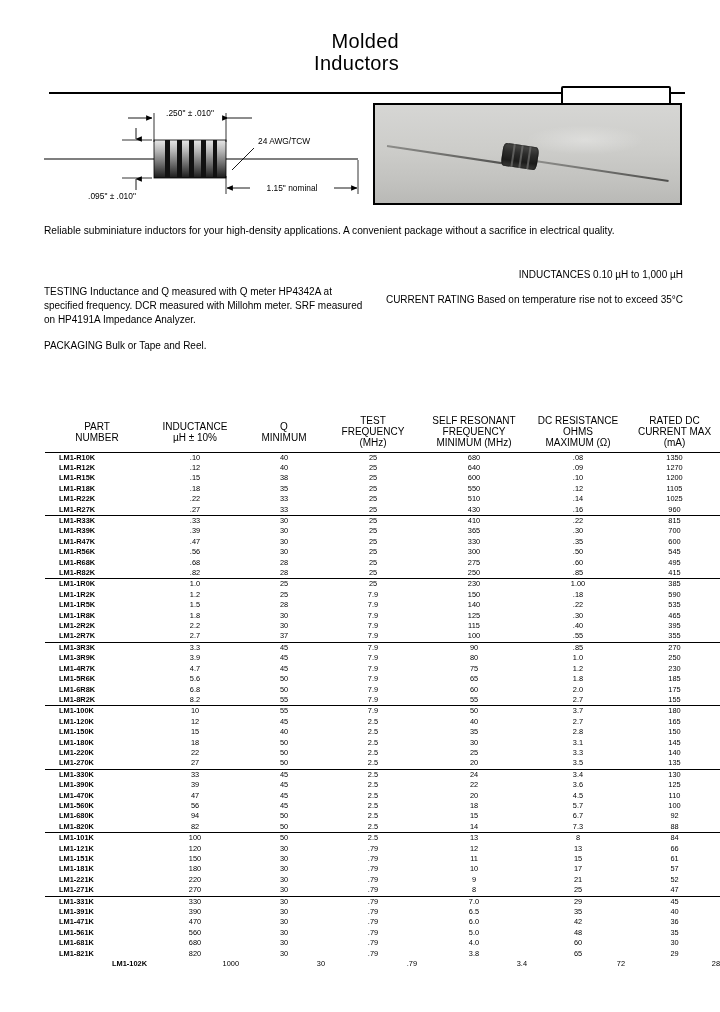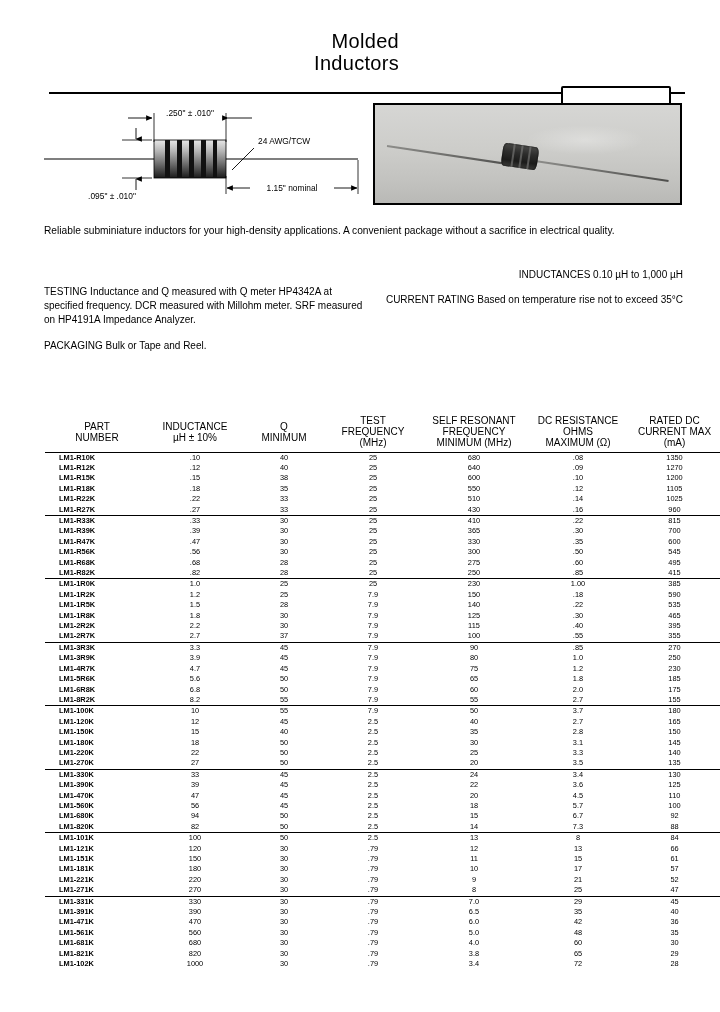--- a/index.html
+++ b/index.html
@@ -193,20 +193,21 @@
   #parts-table tbody td.pn {
     text-align: left;
     padding-left: 14px;
     font-weight: bold;
   }
   #parts-table tbody tr.group-end td {
     border-bottom: 1.4px solid #000;
   }
   #parts-table tbody tr:last-child td {
     border-bottom: 0;
+    text-align: right;
   }
   col.c-part { width: 104px; }
   col.c-ind  { width: 92px; }
   col.c-q    { width: 86px; }
   col.c-tf   { width: 92px; }
   col.c-srf  { width: 110px; }
   col.c-dcr  { width: 98px; }
   col.c-cur  { width: 95px; }
 </style>
 </head>

